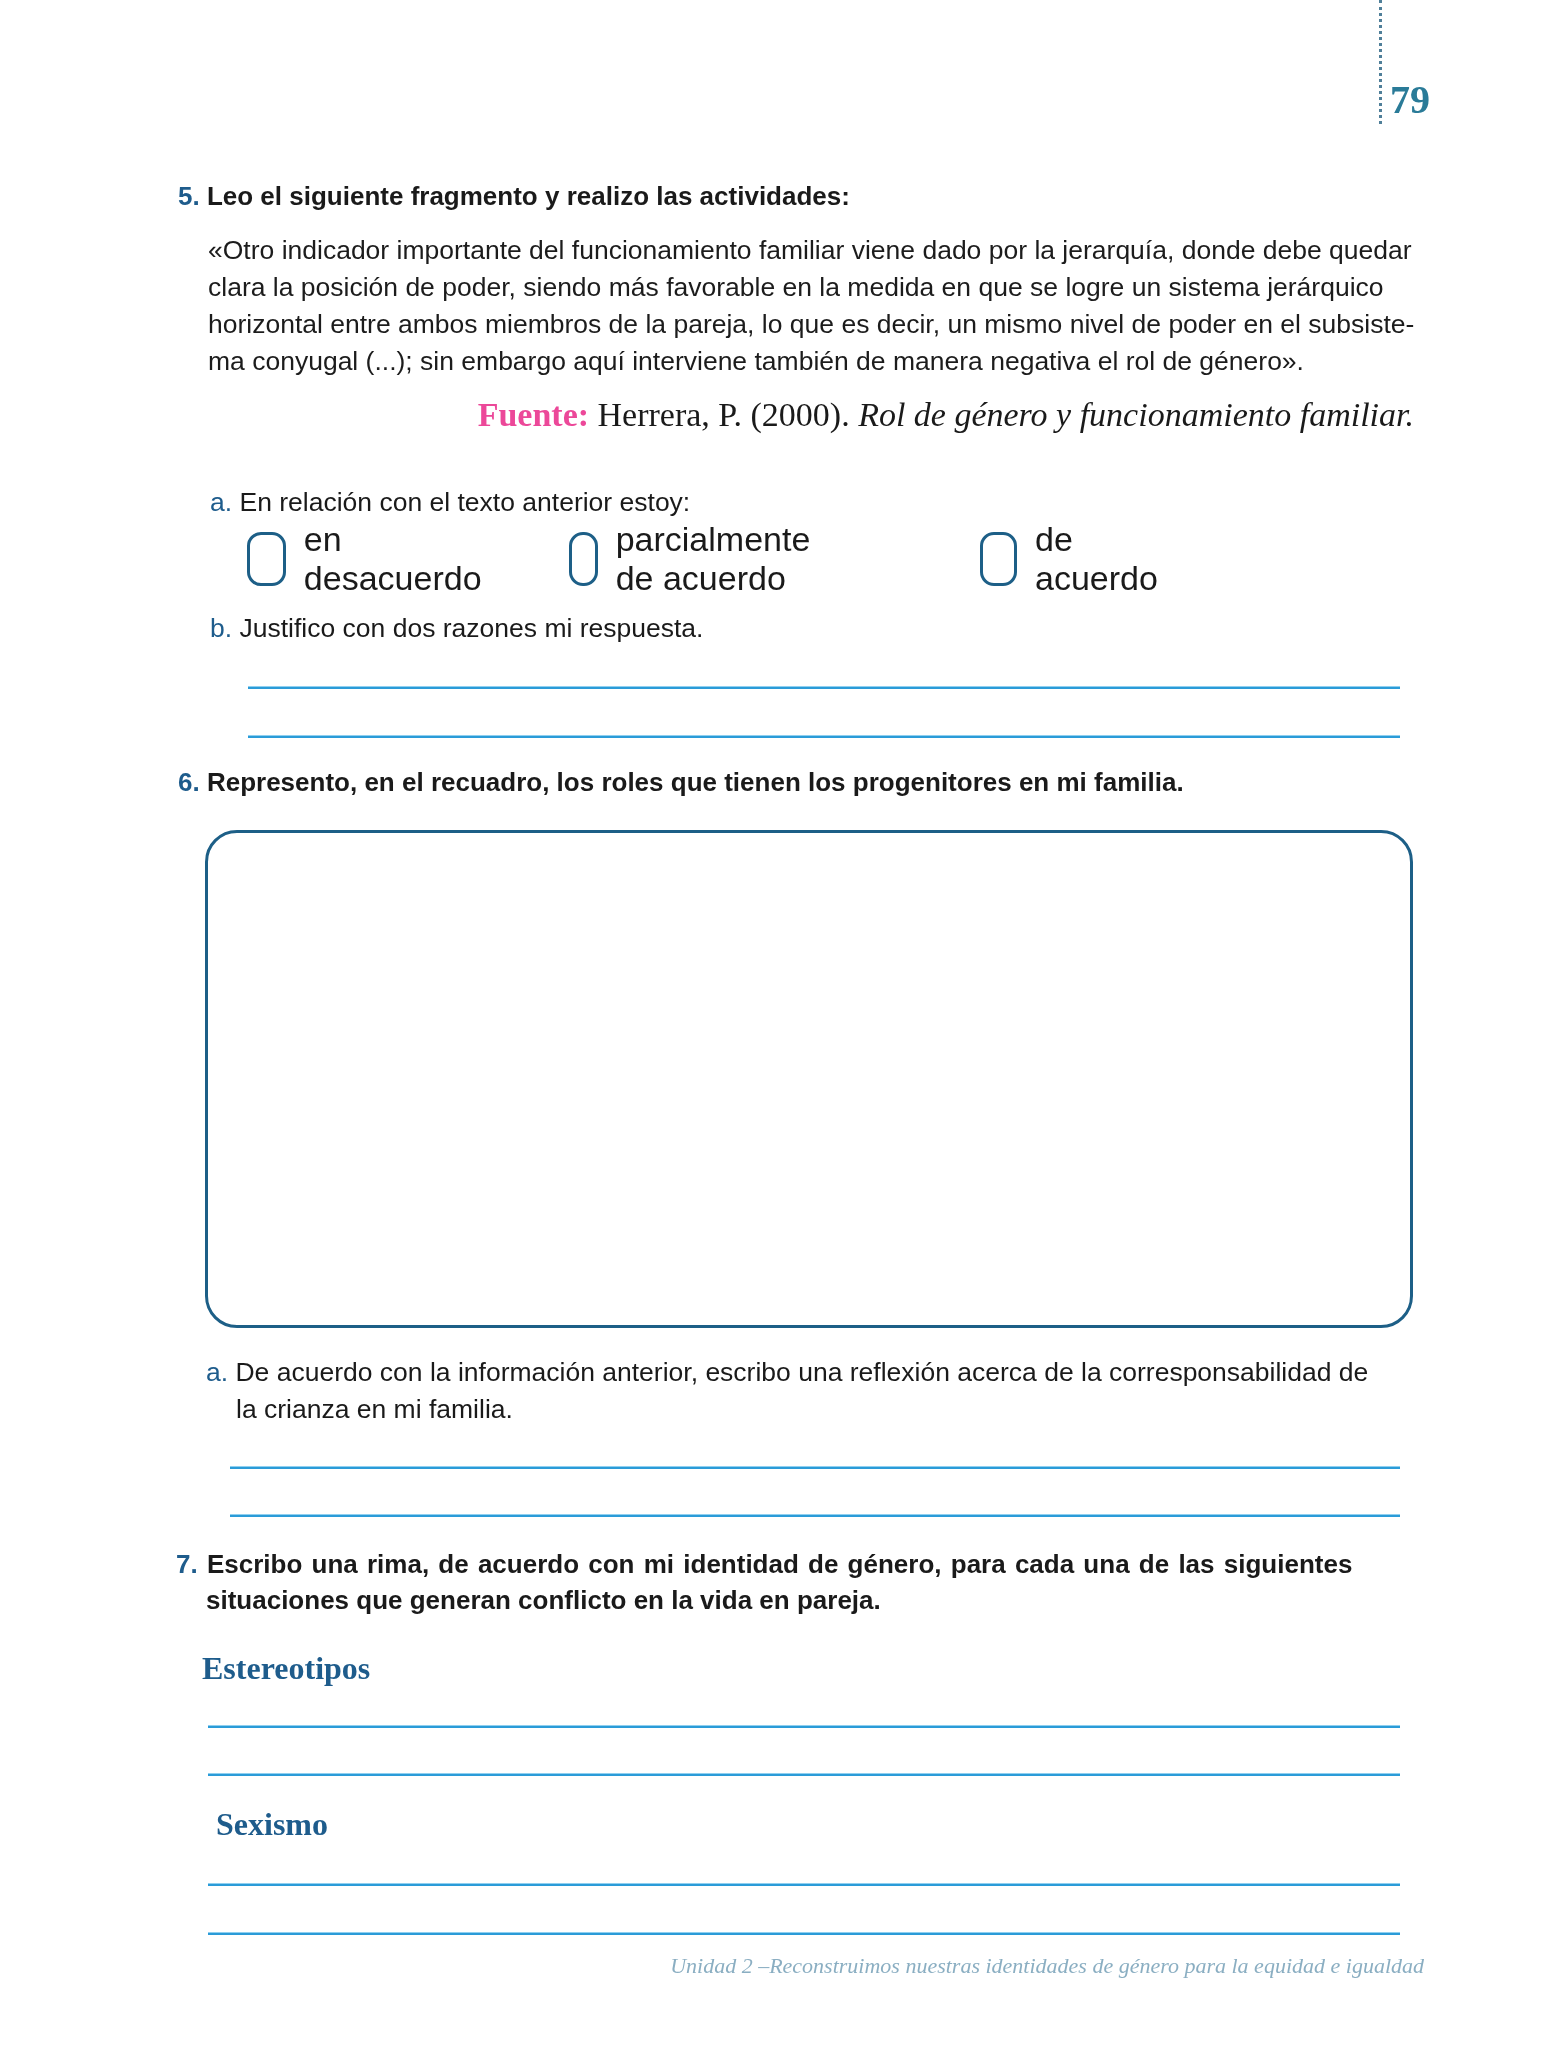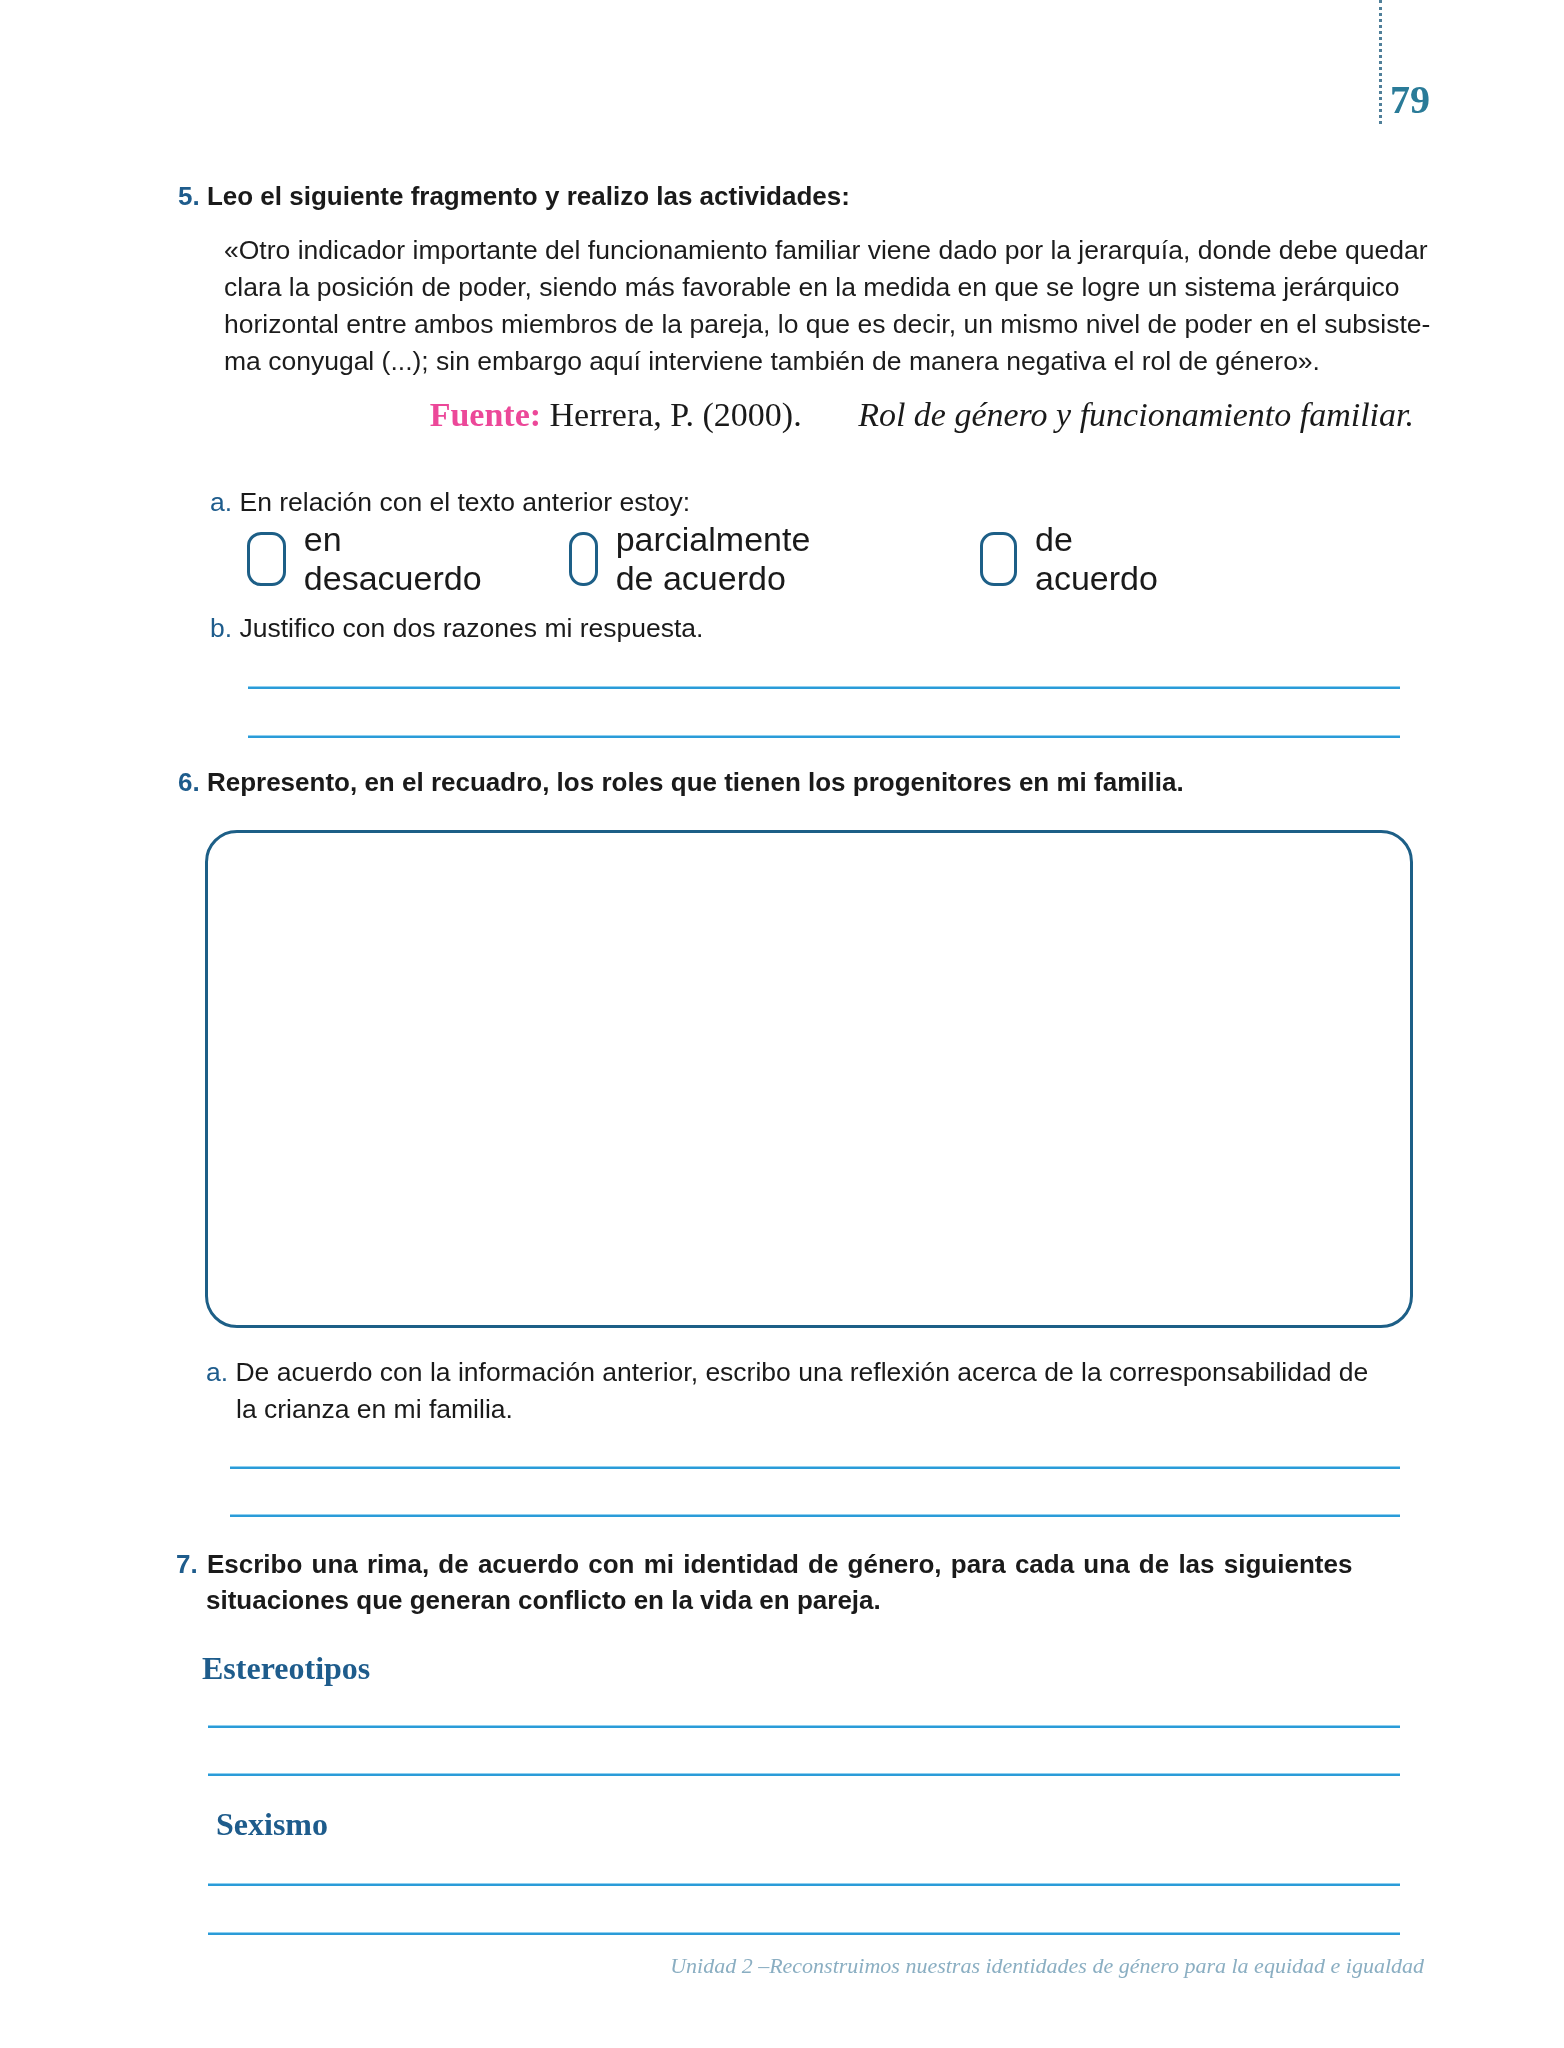--- a/index.html
+++ b/index.html
@@ -10,25 +10,25 @@
     .page-number { position: absolute; left: 1390px; top: 80px; font-family: "Liberation Serif", serif; font-weight: bold; font-size: 40px; color: #2a7b98; line-height: 1; }
 
     .q-num { color: #1e5c8c; font-weight: bold; }
     .sub-letter { color: #1e5c8c; }
 
     .abs { position: absolute; }
 
     .question { font-size: 26px; line-height: 36px; color: #1a1a1a; }
     .question-bold { font-weight: bold; }
 
-    .quote { position: absolute; left: 224px; top: 232px; width: 1200px; font-size: 26.5px; line-height: 37px; color: #1c1c1c; }
+    .quote { position: absolute; left: 208px; top: 232px; width: 1200px; font-size: 26.5px; line-height: 37px; color: #1c1c1c; }
 
     .source { position: absolute; right: 150px; top: 396px; font-family: "Liberation Serif", serif; font-size: 34px; color: #1a1a1a; white-space: nowrap; }
     .source .label { color: #ec4899; font-weight: bold; }
-    .source .title { font-style: italic; margin-left: 48px; }
+    .source .title { font-style: italic; }
 
     .sub { font-size: 26.5px; line-height: 37px; color: #1a1a1a; }
 
     .options { position: absolute; top: 532px; left: 247px; height: 54px; }
     .option { position: absolute; top: 0; display: flex; align-items: center; height: 54px; cursor: pointer; }
     .checkbox { width: 46px; height: 54px; border: 3px solid #1d5f87; border-radius: 14px; background: #fff; }
     .option-label { margin-left: 18px; font-size: 34px; color: #1a1a1a; }
 
     .line { position: absolute; height: 3px; background: #2b9bd8; border-top: 1px solid #8fd0f0; }
 

